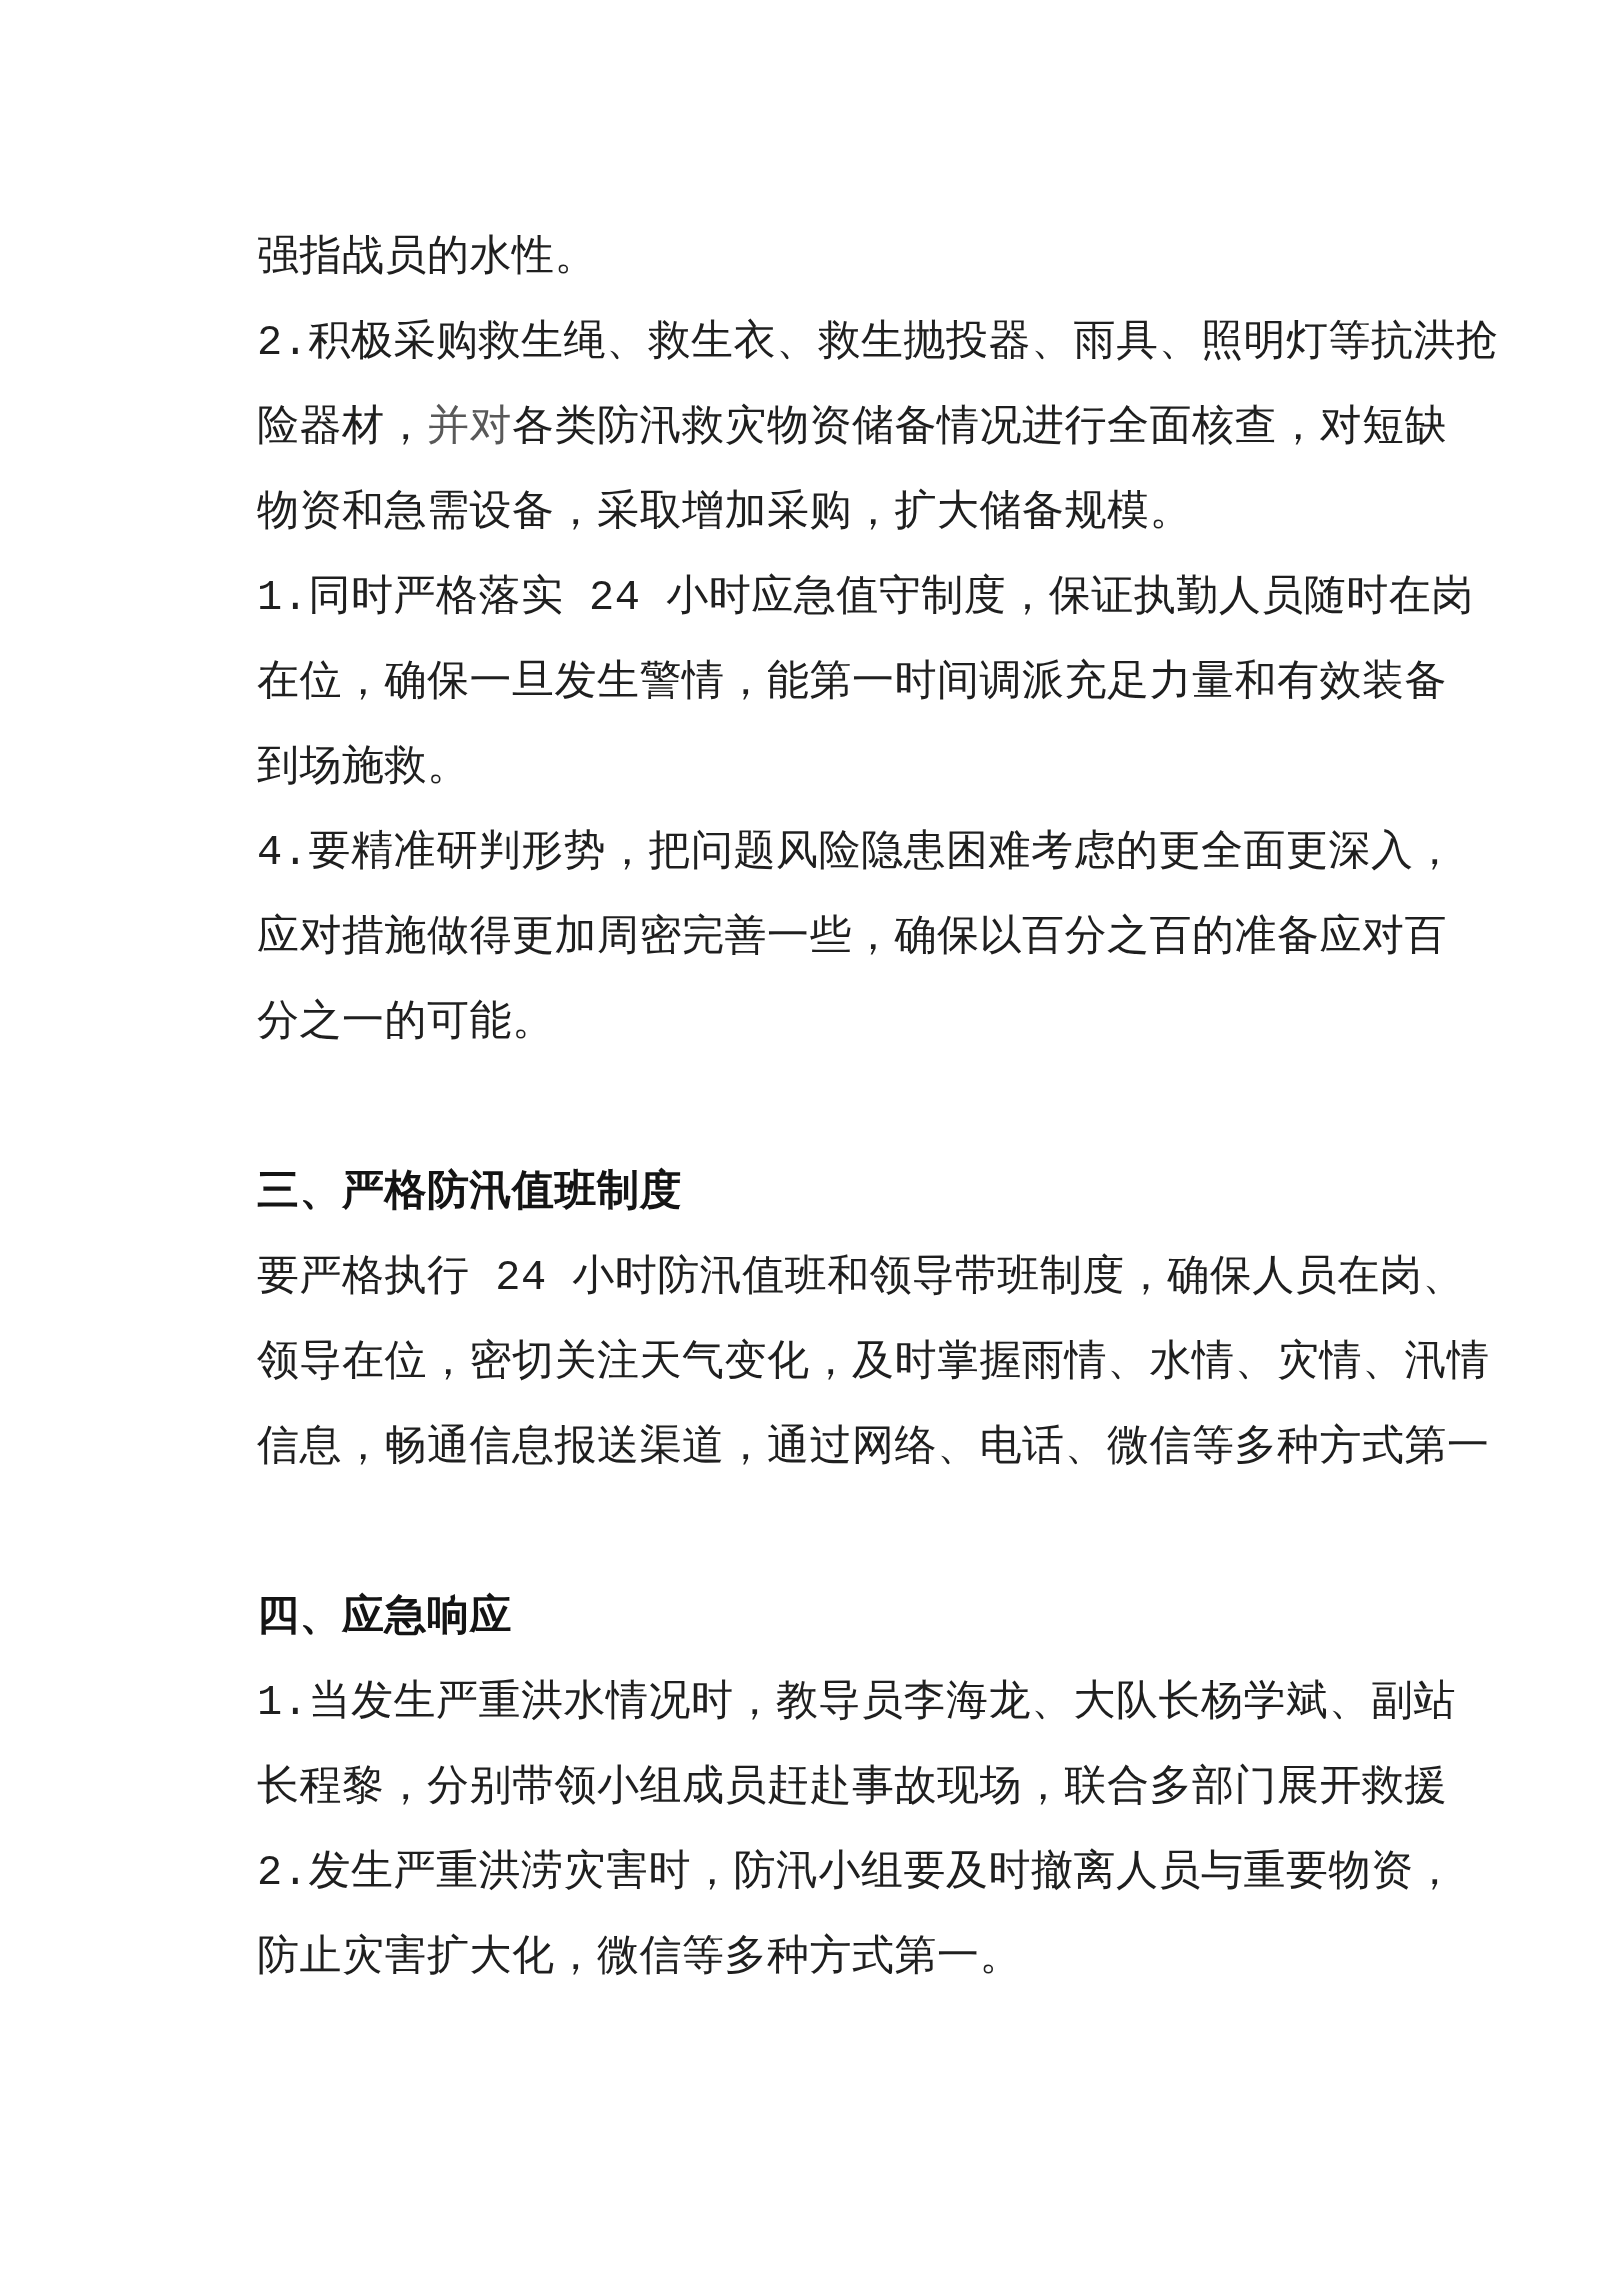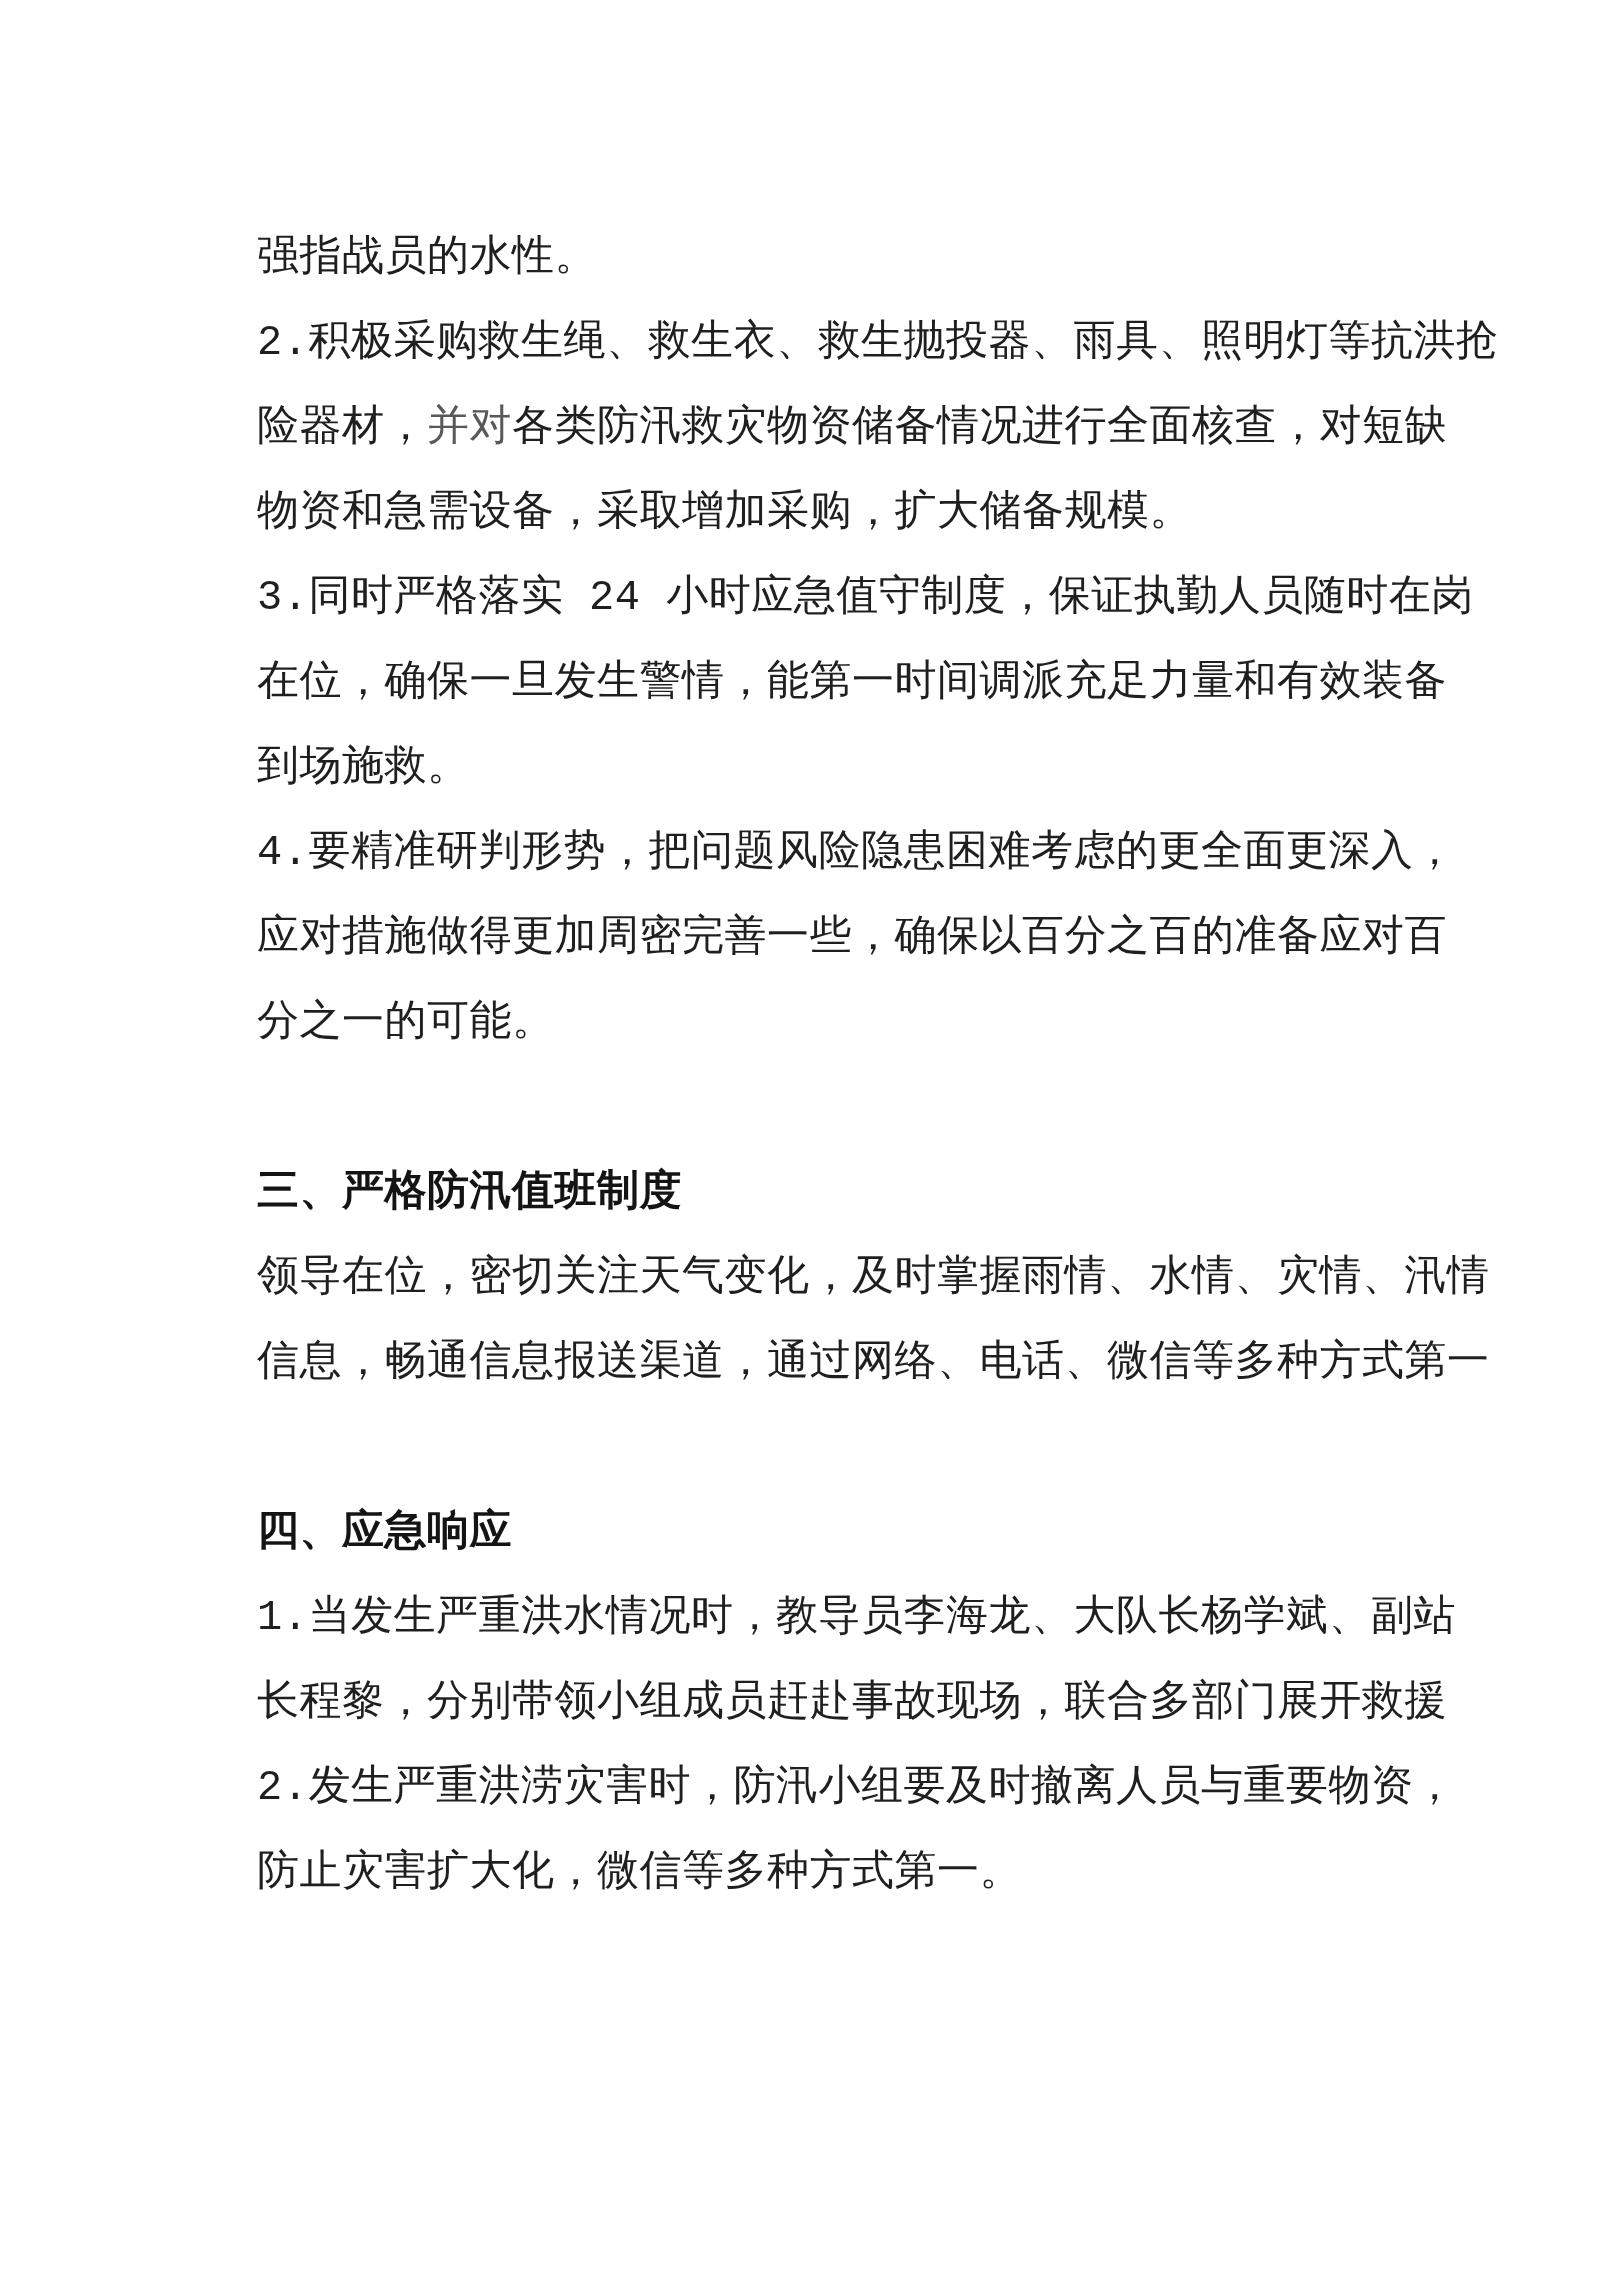--- a/index.html
+++ b/index.html
@@ -54,28 +54,29 @@
 </style>
 </head>
 <body>
 
 <div class="doc-page">
   <div class="doc-content" id="doc-content">
       <div class="doc-line body"><span class="seg body">强指战员的水性。</span></div>
       <div class="doc-line body"><span class="seg body">2.积极采购救生绳、救生衣、救生抛投器、雨具、照明灯等抗洪抢</span></div>
       <div class="doc-line body"><span class="seg body">险器材，</span><span class="seg light">并对</span><span class="seg body">各类防汛救灾物资储备情况进行全面核查，对短缺</span></div>
       <div class="doc-line body"><span class="seg body">物资和急需设备，采取增加采购，扩大储备规模。</span></div>
-      <div class="doc-line body"><span class="seg body">3.同时严格落实 24 小时应急值守制度，保证执勤人员随时在岗</span></div>
+      <div class="doc-line body"><span class="seg body">1.同时严格落实 24 小时应急值守制度，保证执勤人员随时在岗</span></div>
       <div class="doc-line body"><span class="seg body">在位，确保一旦发生警情，能第一时间调派充足力量和有效装备</span></div>
       <div class="doc-line body"><span class="seg body">到场施救。</span></div>
       <div class="doc-line body"><span class="seg body">4.要精准研判形势，把问题风险隐患困难考虑的更全面更深入，</span></div>
       <div class="doc-line body"><span class="seg body">应对措施做得更加周密完善一些，确保以百分之百的准备应对百</span></div>
       <div class="doc-line body"><span class="seg body">分之一的可能。</span></div>
       <div class="doc-line blank"></div>
       <div class="doc-line heading"><span class="seg heading">三、严格防汛值班制度</span></div>
+      <div class="doc-line body"><span class="seg body">要严格执行 24 小时防汛值班和领导带班制度，确保人员在岗、</span></div>
       <div class="doc-line body"><span class="seg body">领导在位，密切关注天气变化，及时掌握雨情、水情、灾情、汛情</span></div>
       <div class="doc-line body"><span class="seg body">信息，畅通信息报送渠道，通过网络、电话、微信等多种方式第一</span></div>
       <div class="doc-line blank"></div>
       <div class="doc-line heading"><span class="seg heading">四、应急响应</span></div>
       <div class="doc-line body"><span class="seg body">1.当发生严重洪水情况时，教导员李海龙、大队长杨学斌、副站</span></div>
       <div class="doc-line body"><span class="seg body">长程黎，分别带领小组成员赶赴事故现场，联合多部门展开救援</span></div>
       <div class="doc-line body"><span class="seg body">2.发生严重洪涝灾害时，防汛小组要及时撤离人员与重要物资，</span></div>
       <div class="doc-line body"><span class="seg body">防止灾害扩大化，微信等多种方式第一。</span></div>
     </div>
 </div>

